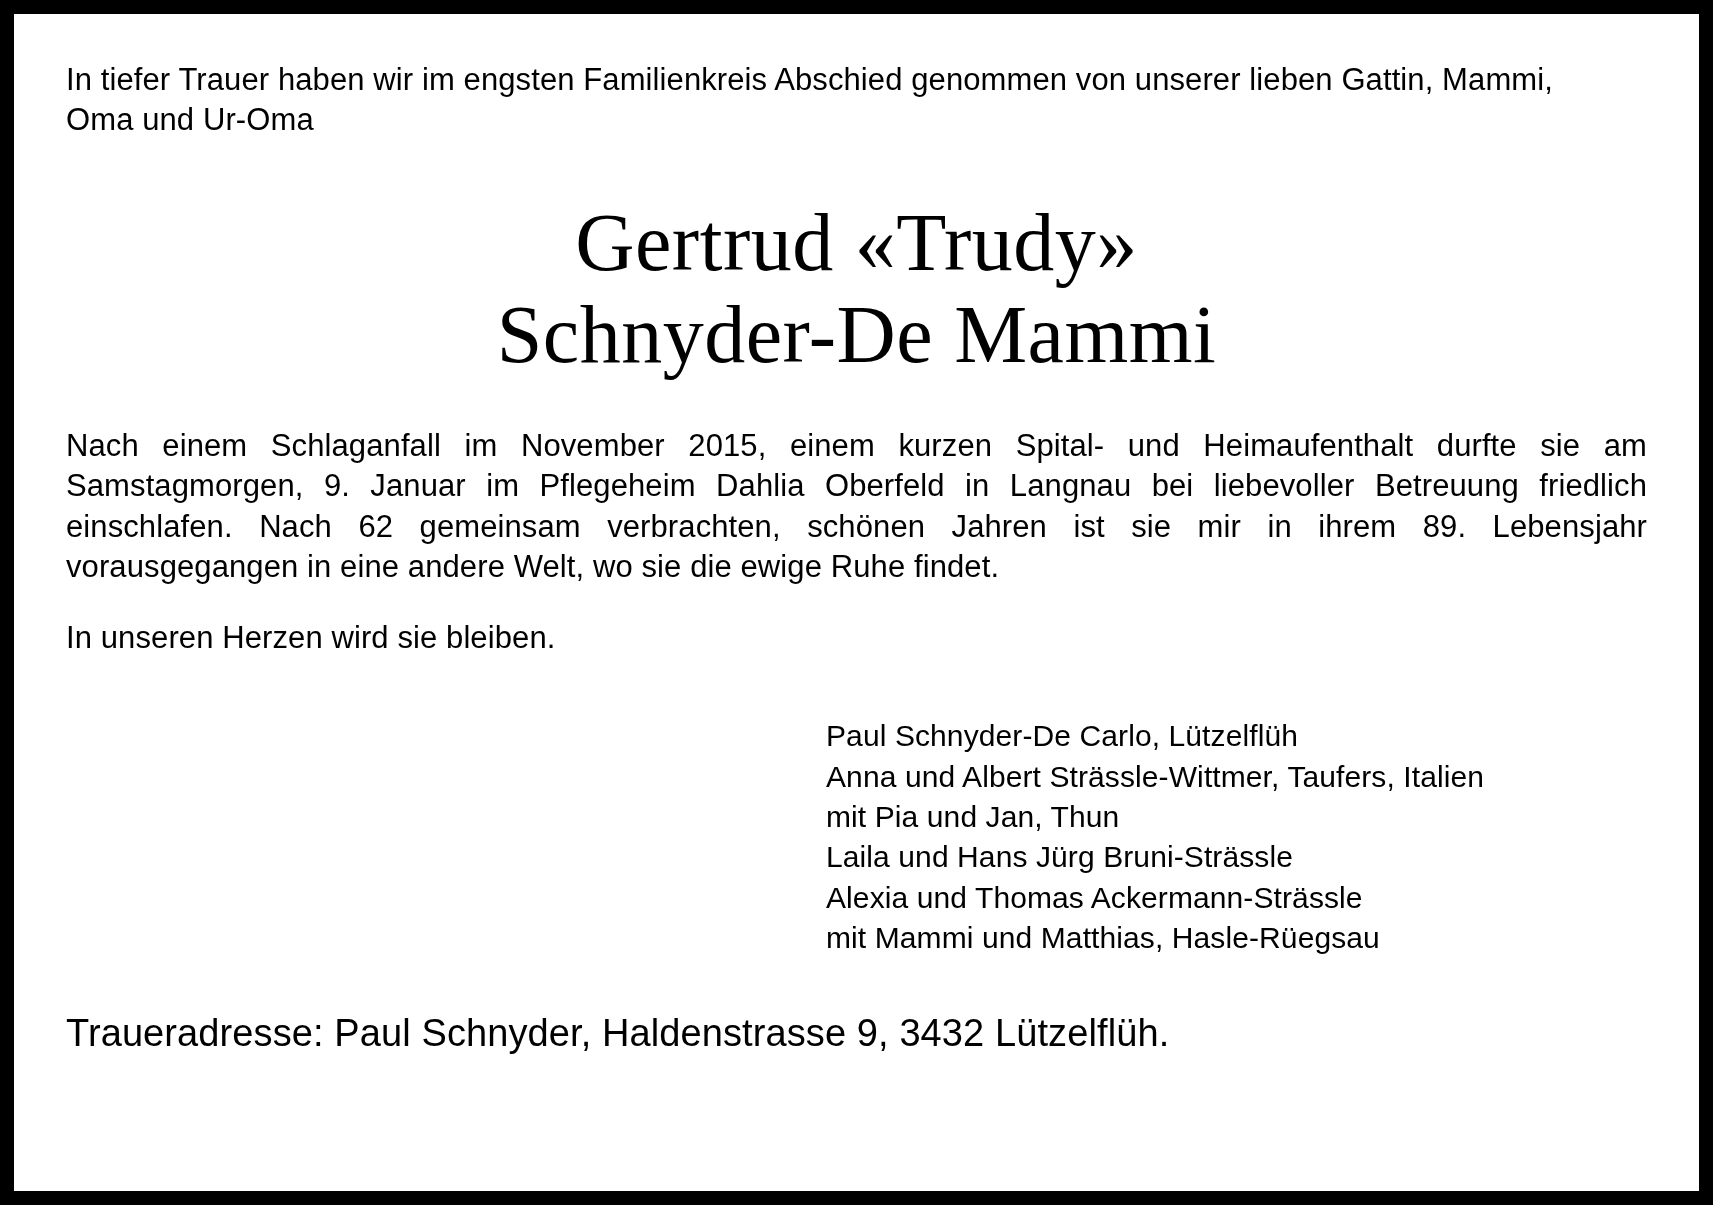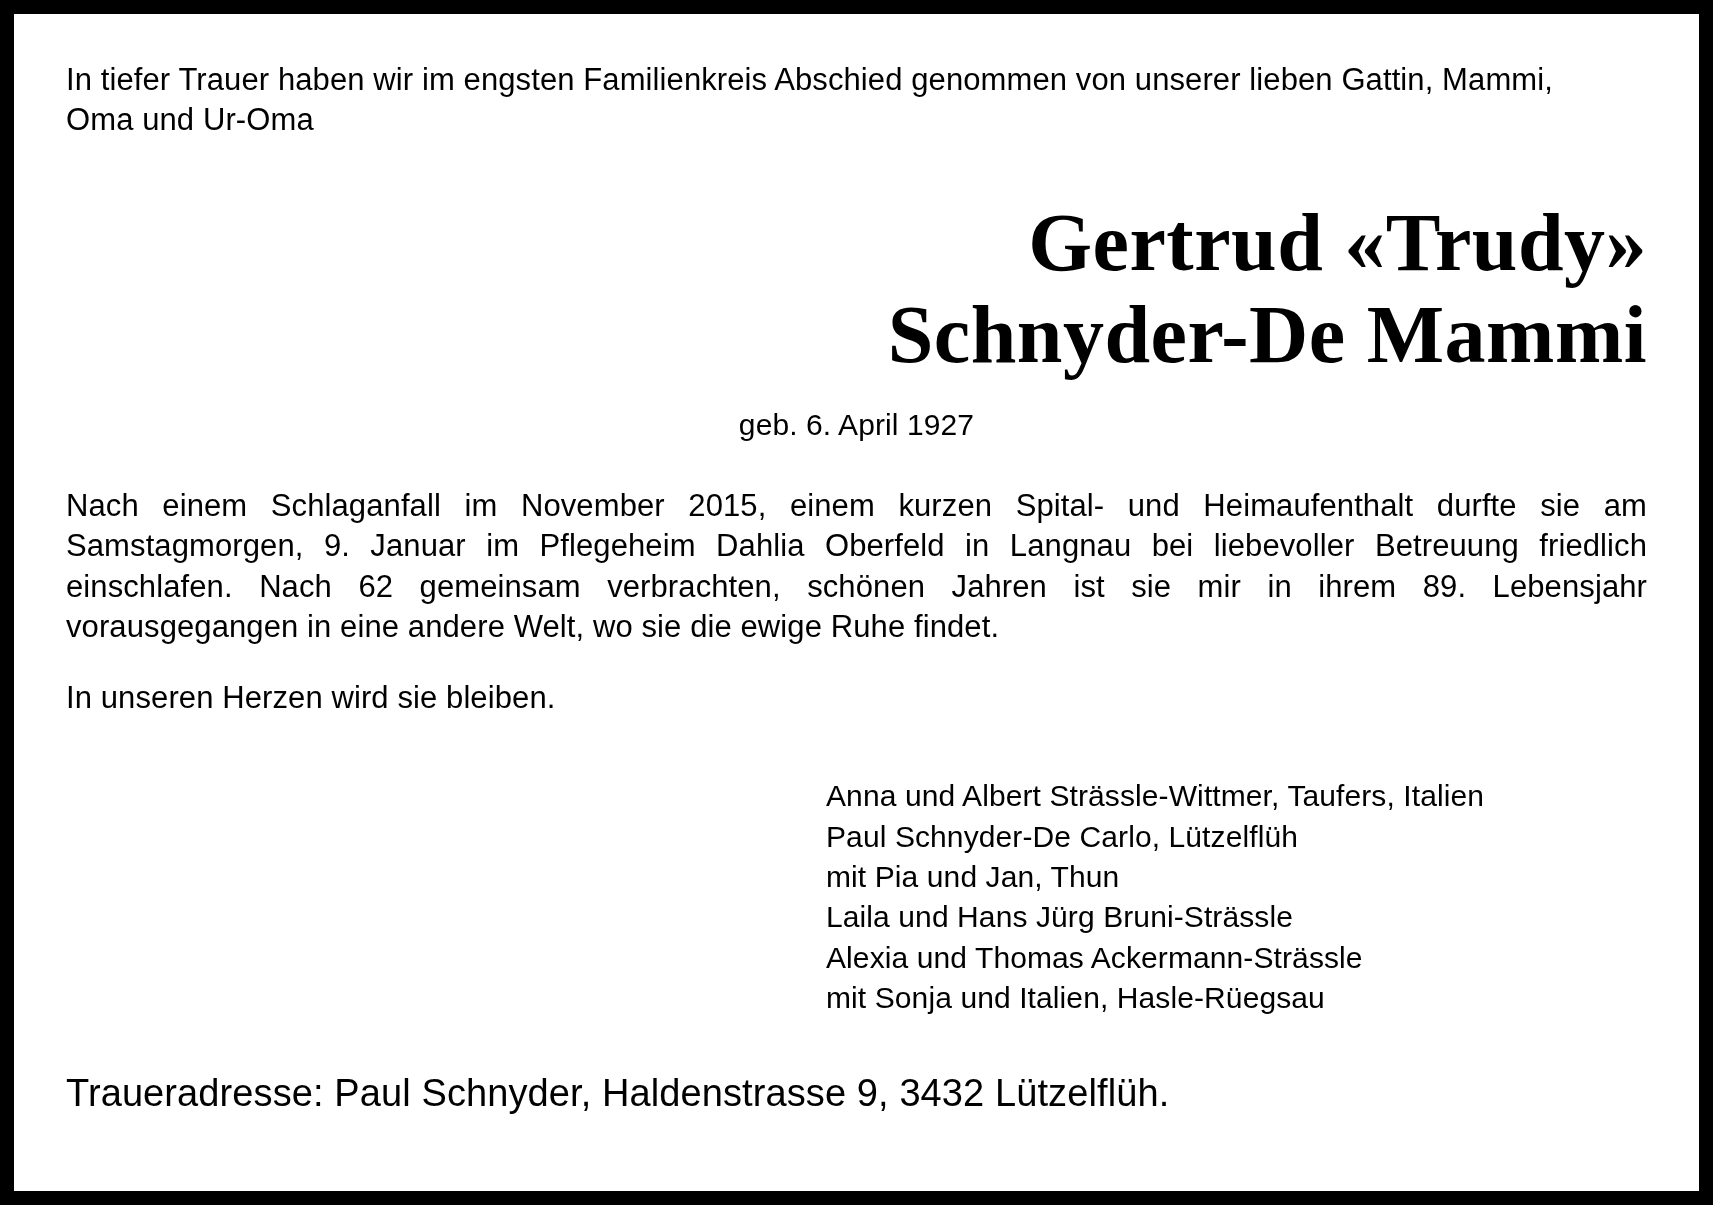--- a/index.html
+++ b/index.html
@@ -34,22 +34,21 @@
 
   .name-block {
     text-align: center;
     margin-top: 56px;
   }
   .name-line {
     font-family: "Liberation Serif", serif;
     font-size: 82px;
     line-height: 1.13;
     letter-spacing: 0.5px;
-    font-weight: 700;
-    text-align: right;
+    font-weight: 400;
   }
   .birth-line {
     font-size: 30px;
     margin-top: 26px;
     letter-spacing: 0.1px;
   }
 
   .body-text {
     font-size: 31px;
     line-height: 1.30;
@@ -85,31 +84,30 @@
 </head>
 <body>
 
 <div class="obituary-frame">
 
   <p class="intro">In tiefer Trauer haben wir im engsten Familienkreis Abschied genommen von unserer lieben Gattin, Mammi, Oma und Ur-Oma</p>
 
   <div class="name-block">
     <div class="name-line">Gertrud «Trudy»</div>
     <div class="name-line">Schnyder-De Mammi</div>
-    <div class="birth-line">geb. 6. April 1927</div>
   </div>
 
   <p class="body-text">Nach einem Schlaganfall im November 2015, einem kurzen Spital- und Heimaufenthalt durfte sie am Samstagmorgen, 9. Januar im Pflegeheim Dahlia Oberfeld in Langnau bei liebevoller Betreuung friedlich einschlafen. Nach 62 gemeinsam verbrachten, schönen Jahren ist sie mir in ihrem 89. Lebensjahr vorausgegangen in eine andere Welt, wo sie die ewige Ruhe findet.</p>
 
   <p class="closing-line">In unseren Herzen wird sie bleiben.</p>
 
   <div class="survivors">
+    <div class="survivor">Paul Schnyder-De Carlo, Lützelflüh</div>
     <div class="survivor">Anna und Albert Strässle-Wittmer, Taufers, Italien</div>
-    <div class="survivor">Paul Schnyder-De Carlo, Lützelflüh</div>
     <div class="survivor">mit Pia und Jan, Thun</div>
     <div class="survivor">Laila und Hans Jürg Bruni-Strässle</div>
     <div class="survivor">Alexia und Thomas Ackermann-Strässle</div>
-    <div class="survivor">mit Sonja und Italien, Hasle-Rüegsau</div>
+    <div class="survivor">mit Mammi und Matthias, Hasle-Rüegsau</div>
   </div>
 
   <p class="address">Traueradresse: Paul Schnyder, Haldenstrasse 9, 3432 Lützelflüh.</p>
 
 </div>
 
 </body></html>

